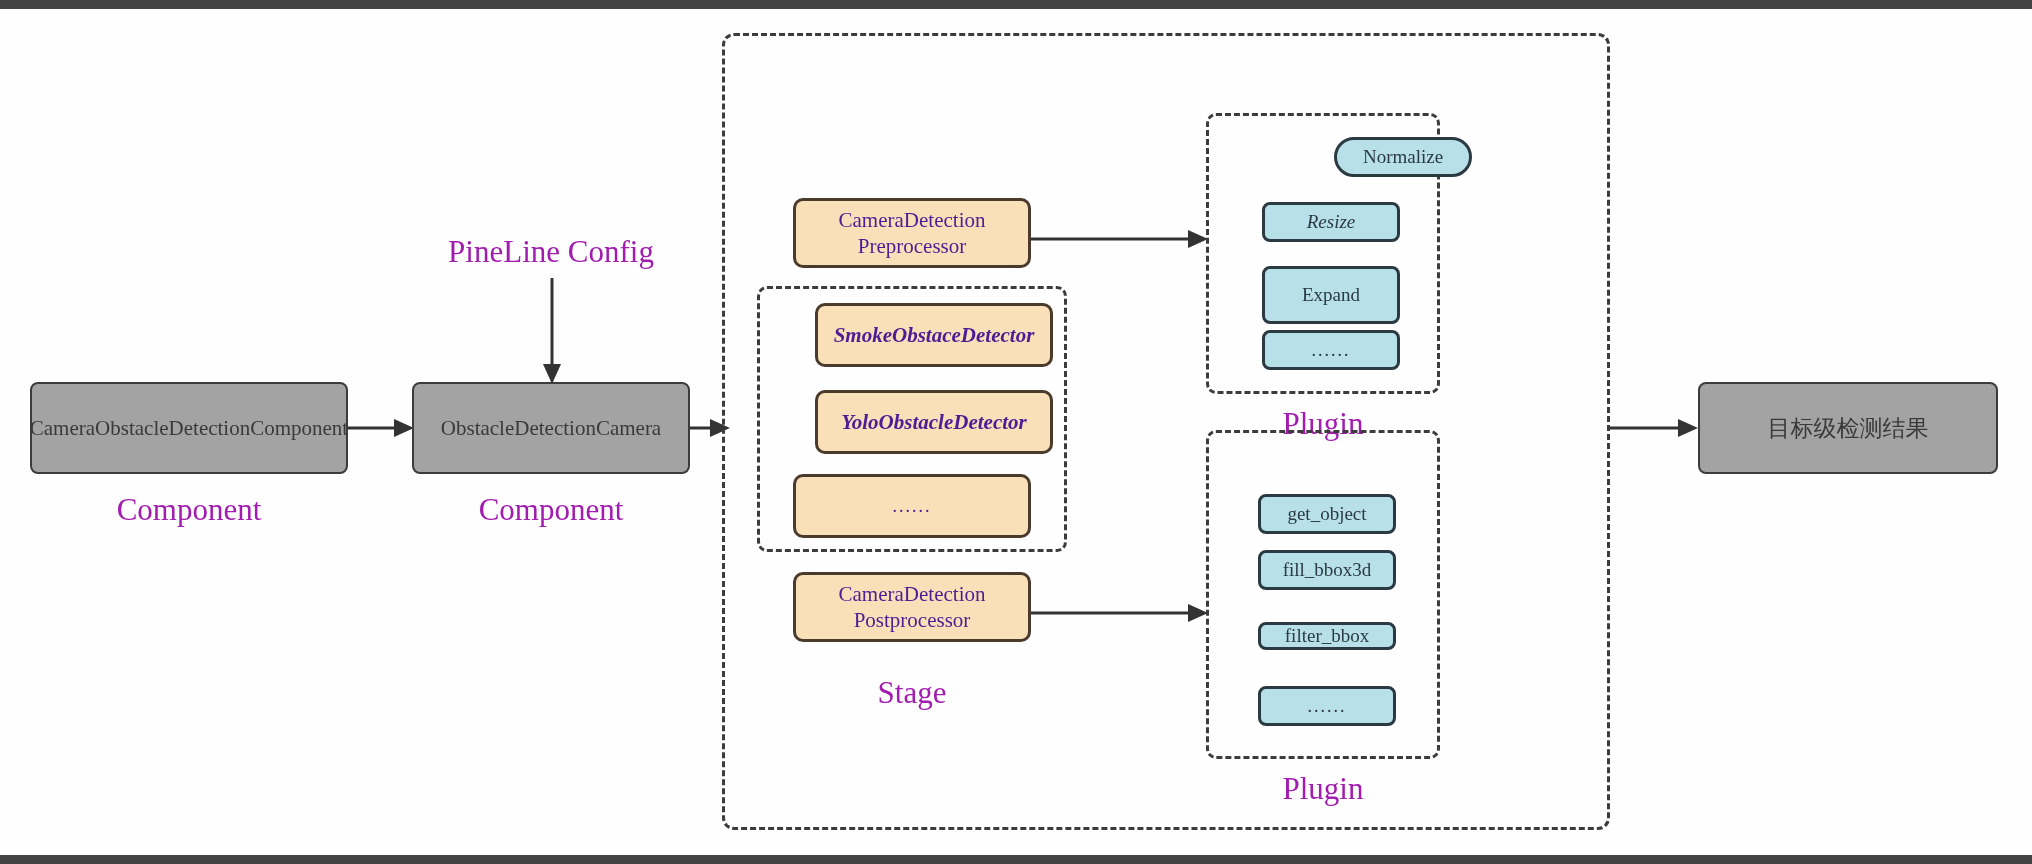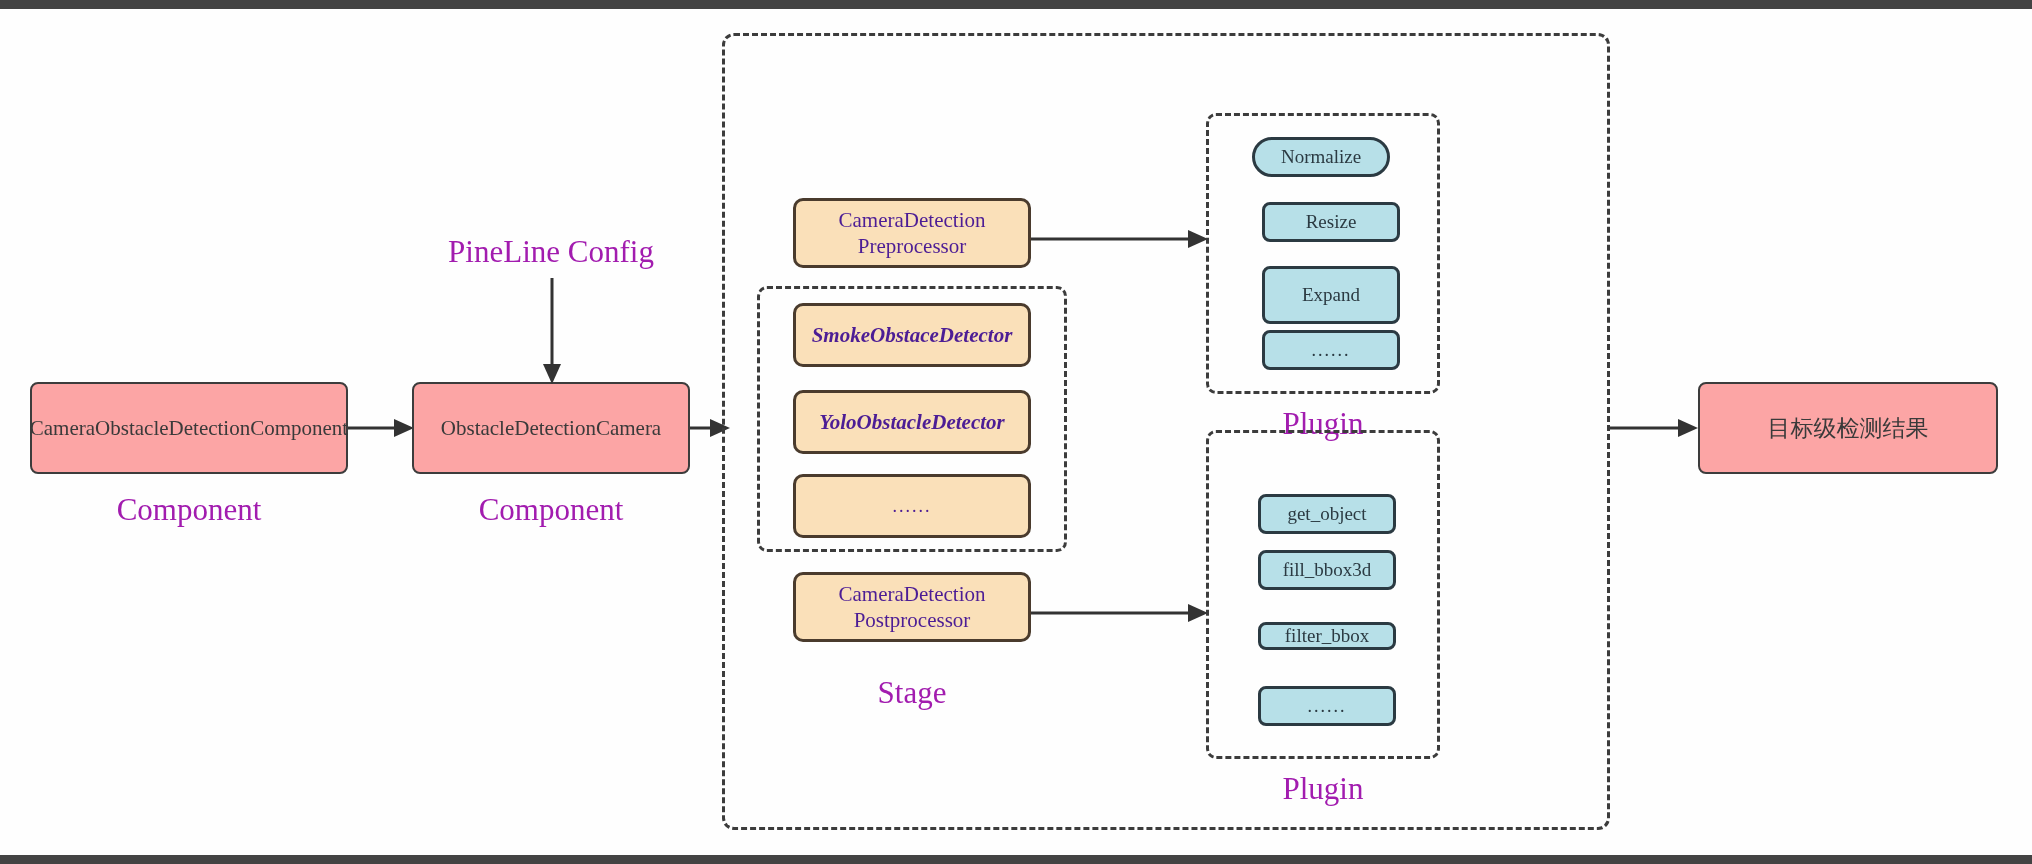--- a/index.html
+++ b/index.html
@@ -33,36 +33,37 @@
   .node {
     position: absolute;
     box-sizing: border-box;
     display: flex;
     align-items: center;
     justify-content: center;
     text-align: center;
     line-height: 1.25;
   }
   .node-plain {
-    background: #fca5a5;
+    background: #a3a3a3;
     border: 2.5px solid #3c3c3c;
     border-radius: 8px;
     color: #3a3a3a;
     font-size: 21px;
   }
   .node-orange {
     background: #fae0b9;
     border: 3px solid #4a3b2d;
     border-radius: 10px;
     color: #4c1d95;
     font-size: 21px;
   }
   .node-orange.italic {
     font-style: italic;
     font-weight: 600;
+    margin-left: 22px;
   }
   .node-blue {
     background: #b7e0e8;
     border: 3px solid #2b3a42;
     border-radius: 8px;
     color: #2b3a42;
     font-size: 19px;
   }
   .node .stack {
     display: block;
@@ -182,24 +183,24 @@
 
   <div class="caption" style="left:793px; top:675px; width:238px;">Stage</div>
 
   <svg class="conn" style="left:1031px; top:597px; width:177px; height:32px;">
     <line x1="0" y1="16" x2="157" y2="16"></line>
     <polygon points="157,7 177,16 157,25"></polygon>
   </svg>
 
   <div class="dashed-group" style="left:1206px; top:113px; width:234px; height:281px;"></div>
 
-  <div class="node node-blue" style="left:1252px; top:137px; width:138px; height:40px;border-radius:20px;">
+  <div class="node node-blue" style="left:1334px; top:137px; width:138px; height:40px;border-radius:20px;">
     <span>Normalize</span>
   </div>
-  <div class="node node-blue" style="left:1262px; top:202px; width:138px; height:40px;">
+  <div class="node node-blue" style="left:1262px; top:202px; width:138px; height:40px;font-style:italic;">
     <span>Resize</span>
   </div>
   <div class="node node-blue" style="left:1262px; top:266px; width:138px; height:58px;">
     <span>Expand</span>
   </div>
   <div class="node node-blue" style="left:1262px; top:330px; width:138px; height:40px;">
     <span class="dots">......</span>
   </div>
 
   <div class="caption" style="left:1206px; top:406px; width:234px;">Plugin</div>

